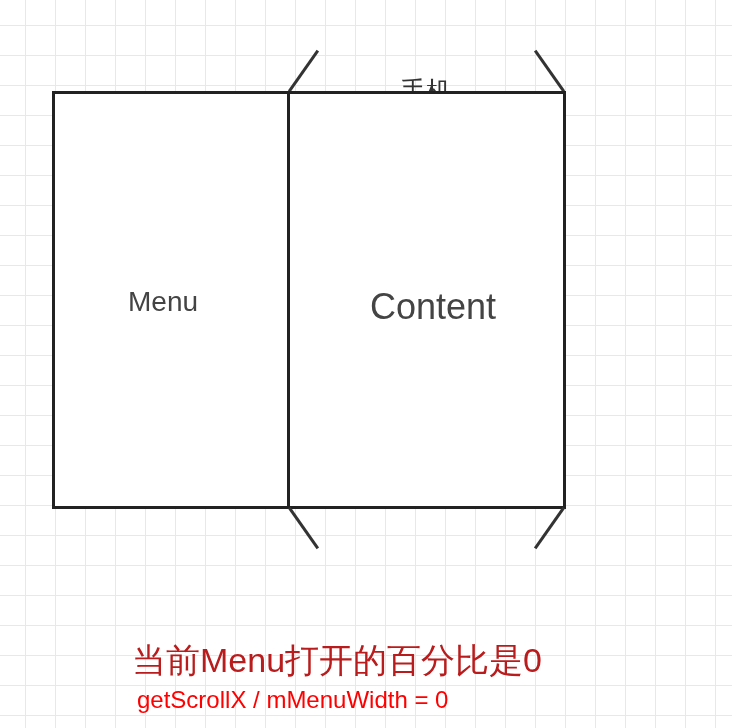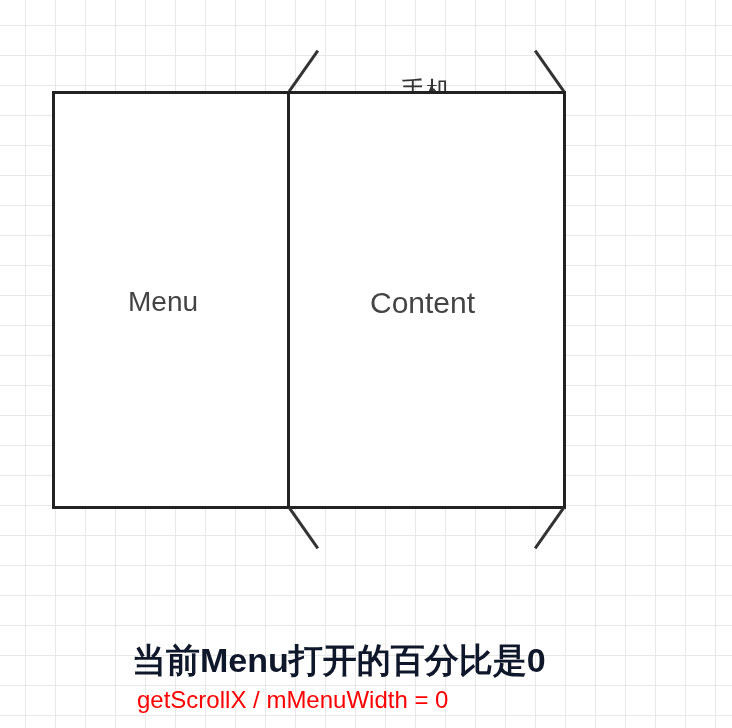--- a/index.html
+++ b/index.html
@@ -102,32 +102,32 @@
       left: 128px;
       font-size: 28px;
       color: #444;
       font-weight: 400;
     }
     
     .content-label {
       position: absolute;
       top: 286px;
       left: 370px;
-      font-size: 30px;
+      font-size: 36px;
       color: #444;
       font-weight: 300;
     }
     
     .caption1 {
       position: absolute;
       top: 638px;
       left: 132px;
       font-size: 34px;
-      color: #0f172a;
-      font-weight: 700;
+      color: #b91c1c;
+      font-weight: 400;
       white-space: nowrap;
     }
     
     .caption2 {
       position: absolute;
       top: 686px;
       left: 137px;
       font-size: 24px;
       color: #ff0000;
       font-weight: 400;

